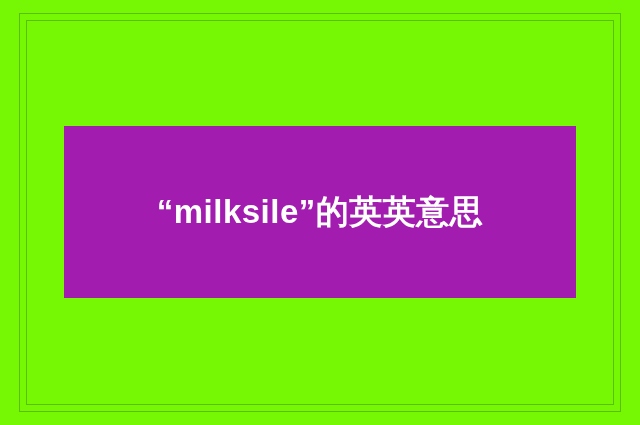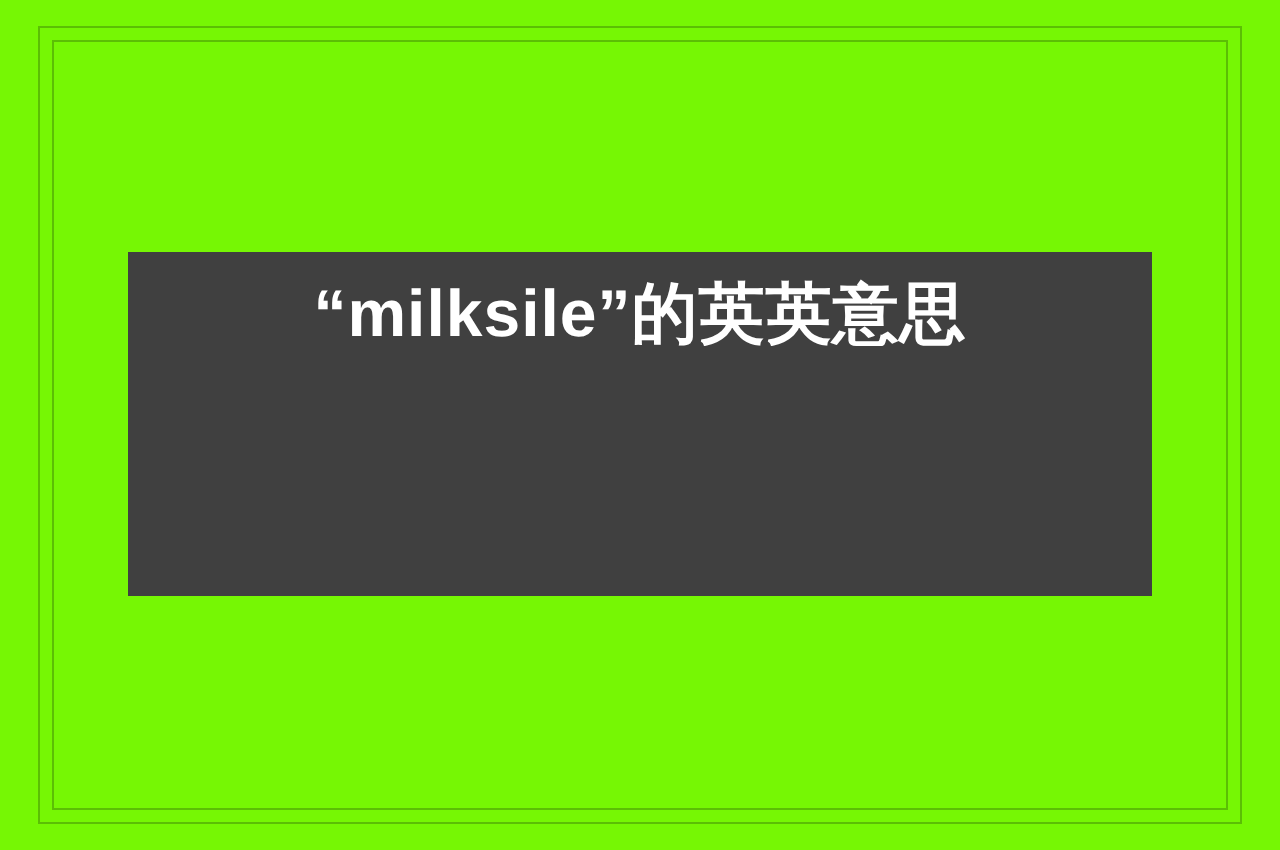--- a/index.html
+++ b/index.html
@@ -38,23 +38,23 @@
     bottom: 20px;
     border: 1px solid #5bbf05;
     box-sizing: border-box;
   }
   .title-plate {
     position: absolute;
     left: 64px;
     top: 126px;
     width: 512px;
     height: 172px;
-    background: #404040;
+    background: #a21caf;
     display: flex;
-    align-items: flex-start;
+    align-items: center;
     justify-content: center;
     box-sizing: border-box;
   }
   .title-text {
     color: #ffffff;
     font-size: 33px;
     font-weight: bold;
     line-height: 1.9;
     text-align: center;
     letter-spacing: 0.5px;

